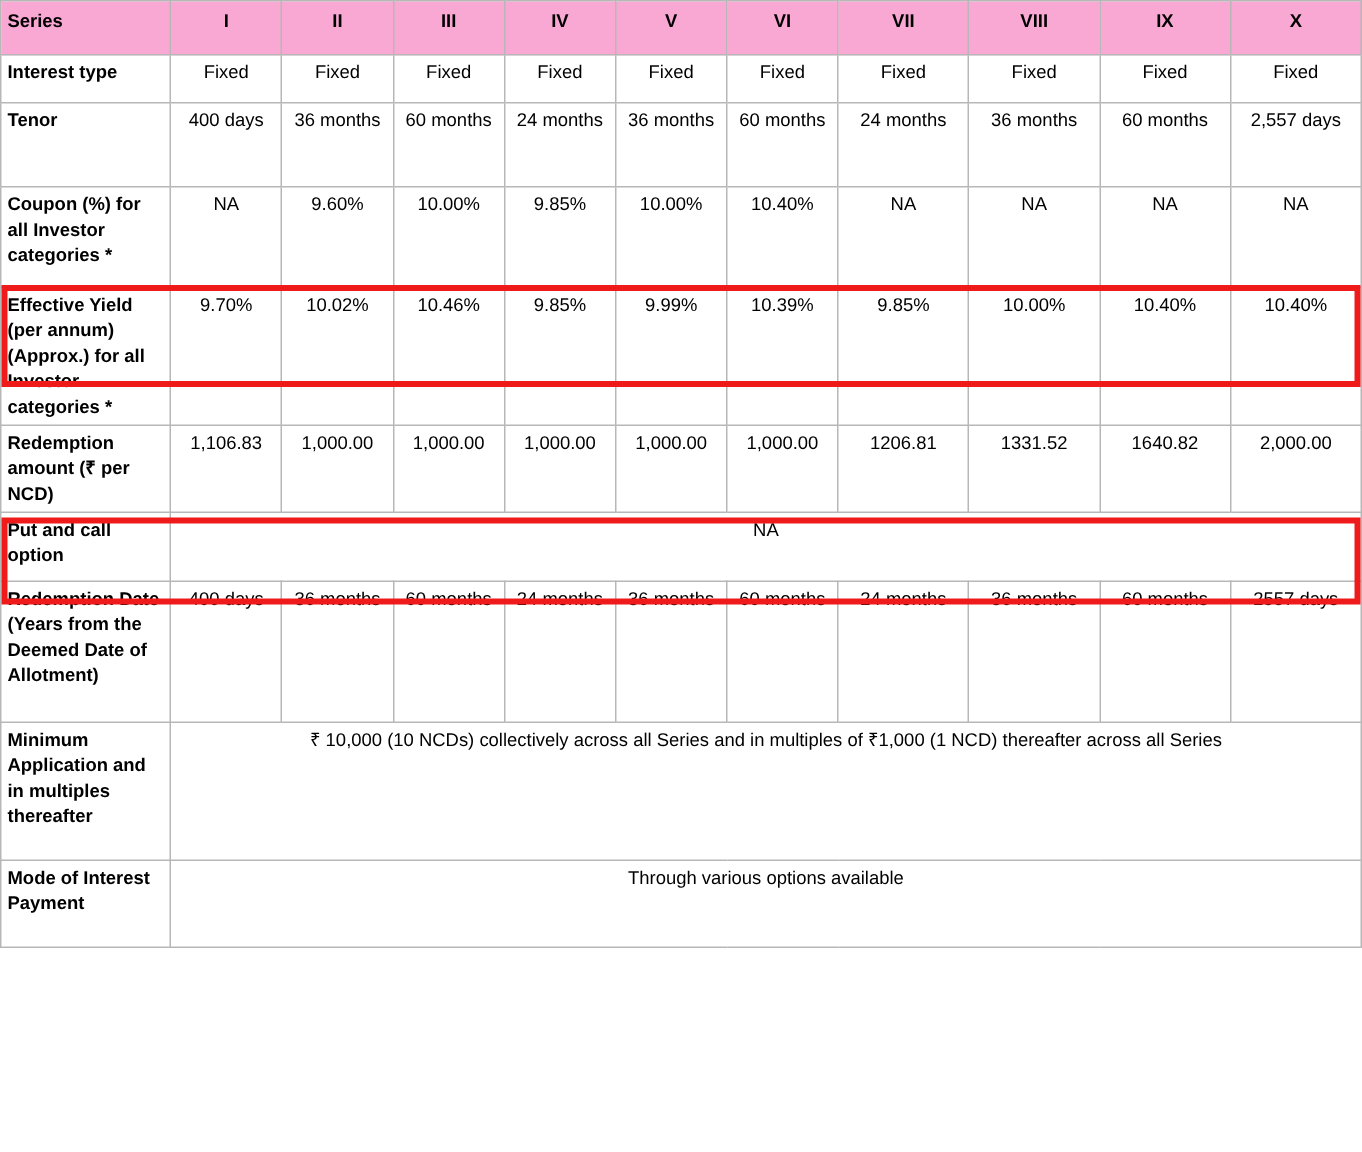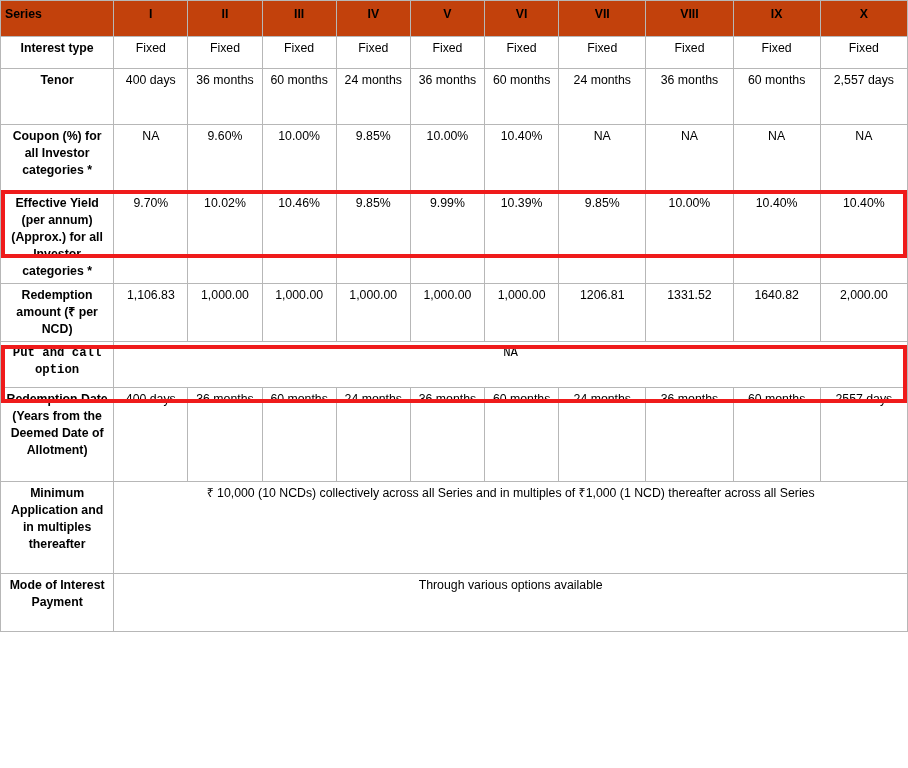--- a/index.html
+++ b/index.html
@@ -24,51 +24,51 @@
   table.ncd td {
     border: 1px solid #b7b7b7;
     vertical-align: top;
     padding: 3px 4px 3px 4px;
     font-size: 12.3px;
     line-height: 1.38;
     background: #ffffff;
   }
   
   tr.hdr td {
-    background: #c2410c;
+    background: #f9a8d4;
     font-weight: bold;
     text-align: center;
     border-color: #b7b7b7;
     padding-top: 5px;
     padding-bottom: 5px;
   }
   tr.hdr td.lbl { text-align: left; }
 
   td.lbl {
     font-weight: bold;
-    text-align: center;
+    text-align: left;
     padding-left: 5px;
   }
   td.val { text-align: center; }
   td.merged { text-align: center; }
 
   
   col.c-lbl { width: 113px; }
   col.c-n   { width: 74px; }
   col.c-w   { width: 87px; }
 
   
   tr.r-hdr    td { height: 36px; }
   tr.r-itype  td { height: 32px; }
   tr.r-freq   td { height: 63px; }
   tr.r-tenor  td { height: 56px; }
   tr.r-coupon td { height: 67px; margin-left: 10px; }
   tr.r-yield  td { height: 89px; overflow: hidden; margin-left: 39px; }
   tr.r-redamt td { height: 54px; }
-  tr.r-putcall td { height: 46px; font-family: Liberation Mono, monospace; }
+  tr.r-putcall td { height: 46px; }
   tr.r-reddate td { height: 94px; }
   tr.r-minapp td { height: 92px; }
   tr.r-face   td { height: 58px; }
   tr.r-mode   td { height: 58px; }
 
   tr.r-yield td.lbl { overflow: hidden; }
 
   
   .hl {
     position: absolute;

